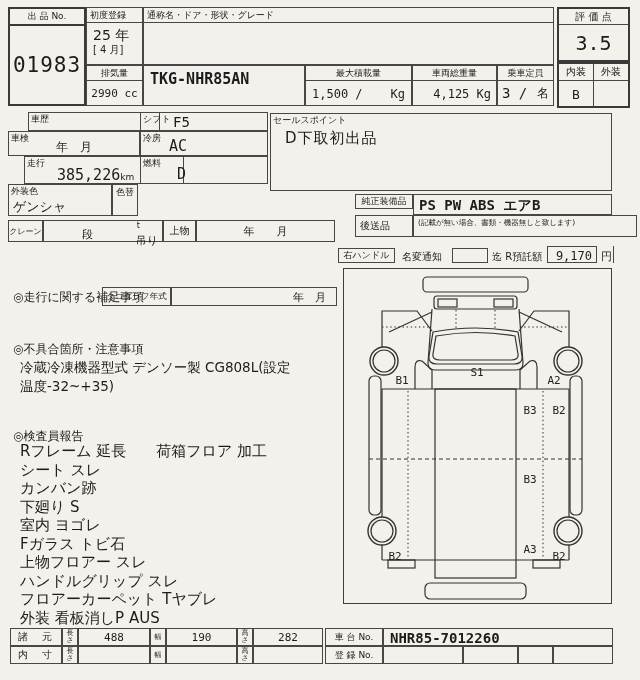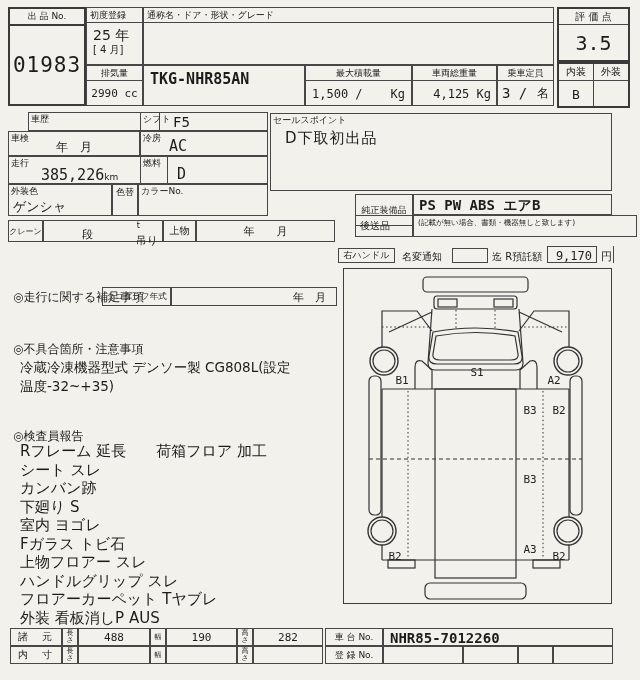--- a/index.html
+++ b/index.html
@@ -106,60 +106,57 @@
 
   <div class="abs b" style="left:8px;top:131px;width:132px;height:25px;">
     <span class="slbl">車検</span>
     <div class="cen" style="height:100%;padding-top:4px;font-size:12px;">年　月</div>
   </div>
   <div class="abs b" style="left:140px;top:131px;width:128px;height:25px;">
     <span class="slbl">冷房</span>
     <span class="abs mono" style="left:28px;top:5px;font-size:15px;">AC</span>
   </div>
 
-  <div class="abs b" style="left:8px;top:156px;width:160px;height:28px;">
+  <div class="abs b" style="left:24px;top:156px;width:160px;height:28px;">
     <span class="slbl">走行</span>
     <div style="padding:8px 0 0 32px;">
       <span class="mono" style="font-size:15px;">385,226</span><span style="font-size:9px;">km</span>
     </div>
   </div>
   <div class="abs b" style="left:140px;top:156px;width:128px;height:28px;">
     <span class="slbl">燃料</span>
     <span class="abs mono" style="left:36px;top:8px;font-size:15px;">D</span>
   </div>
 
   <div class="abs b" style="left:8px;top:184px;width:104px;height:32px;">
     <span class="slbl">外装色</span>
     <div style="padding:13px 0 0 4px;font-size:13px;">ゲンシャ</div>
   </div>
   <div class="abs b" style="left:112px;top:184px;width:26px;height:32px;">
     <div class="cen" style="height:14px;font-size:9px;">色替</div>
-  </div>
-  <div class="abs b" style="left:138px;top:184px;width:130px;height:32px;">
-    <span class="slbl">カラーNo.</span>
   </div>
 
   <div class="abs b" style="left:270px;top:113px;width:342px;height:78px;">
     <span class="slbl">セールスポイント</span>
     <div style="padding:15px 0 0 14px;font-size:15px;letter-spacing:1px;">D下取初出品</div>
   </div>
 
   <div class="abs" style="left:8px;top:220px;width:327px;height:22px;">
     <div class="abs b cen" style="left:0;top:0;width:35px;height:22px;font-size:8px;">クレーン</div>
     <div class="abs b" style="left:35px;top:0;width:120px;height:22px;">
       <span class="abs" style="left:38px;top:6px;font-size:11px;">段</span>
       <span class="abs" style="right:22px;top:0px;font-size:8px;">t</span>
       <span class="abs" style="right:4px;top:12px;font-size:11px;margin-left:20px;">吊り</span>
     </div>
     <div class="abs b cen" style="left:155px;top:0;width:33px;height:22px;font-size:10px;">上物</div>
     <div class="abs b cen" style="left:188px;top:0;width:139px;height:22px;font-size:11px;">年　　月</div>
   </div>
 
   <div class="abs" style="left:355px;top:194px;width:257px;height:21px;">
-    <div class="abs b cen" style="left:0;top:0;width:58px;height:32px;font-size:9px;">純正装備品</div>
+    <div class="abs b cen" style="left:0;top:0;width:58px;height:15px;font-size:9px;">純正装備品</div>
     <div class="abs b" style="left:58px;top:0;width:199px;height:21px;">
       <div class="mono" style="padding:2px 0 0 5px;font-size:14px;font-weight:bold;">PS PW ABS エアB</div>
     </div>
   </div>
   <div class="abs" style="left:355px;top:215px;width:257px;height:22px;">
     <div class="abs b" style="left:0;top:0;width:58px;height:22px;">
       <div style="padding:3px 0 0 4px;font-size:10px;">後送品</div>
     </div>
     <div class="abs b" style="left:58px;top:0;width:224px;height:22px;">
       <div style="padding:2px 0 0 4px;font-size:7.5px;">(記載が無い場合、書類・機器無しと致します)</div>

